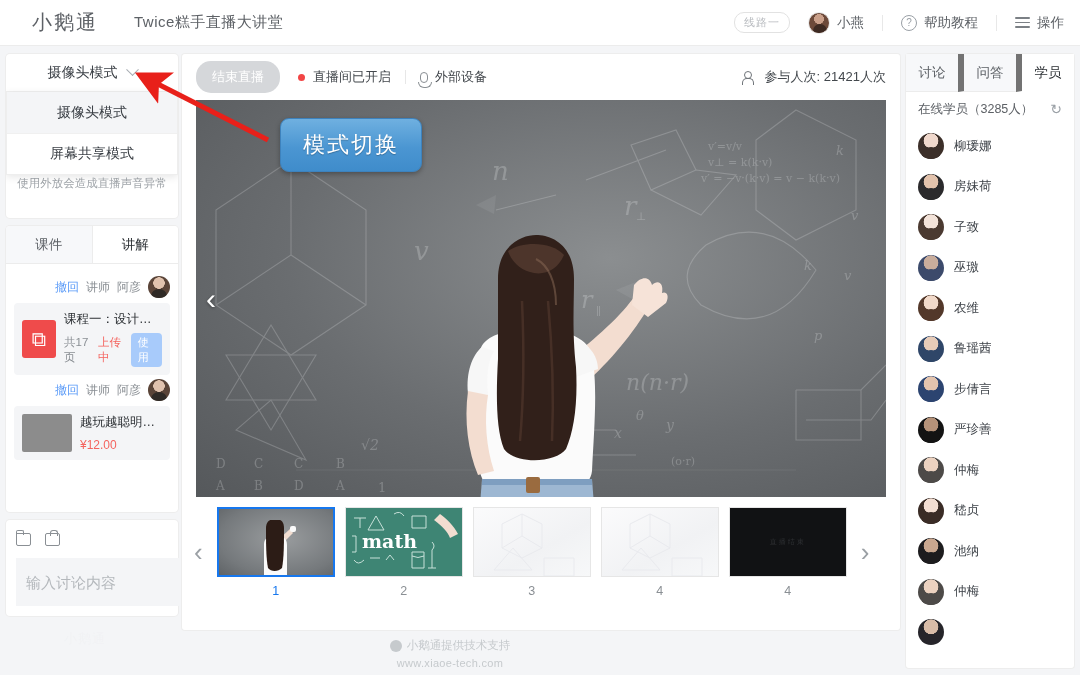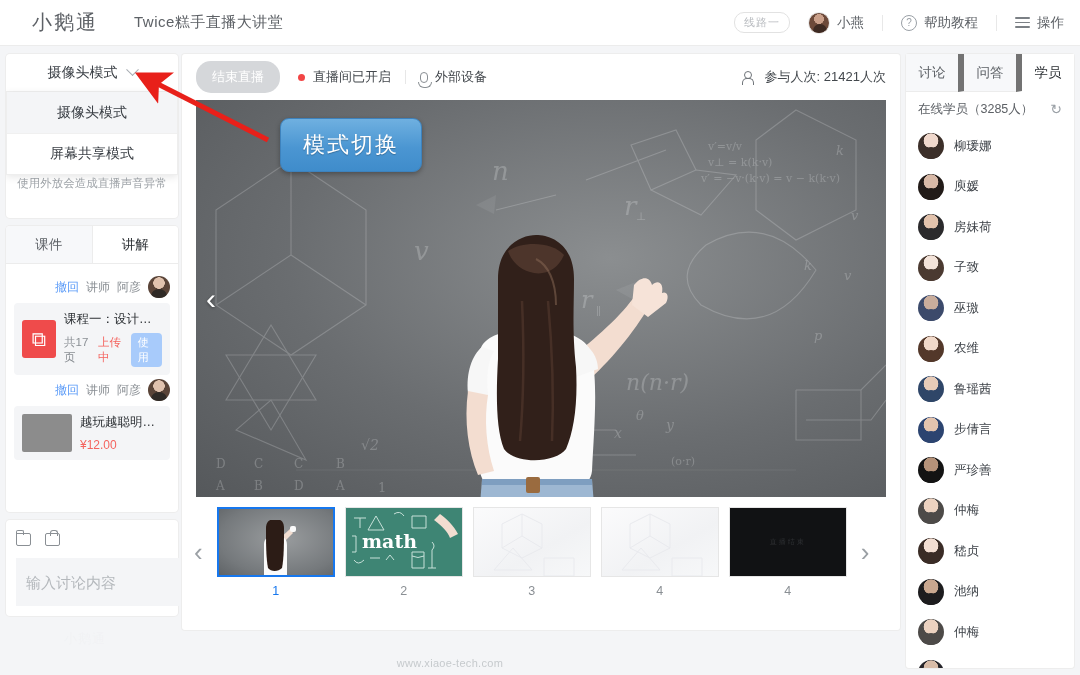--- a/index.html
+++ b/index.html
@@ -468,26 +468,20 @@
       <span class="refresh">↻</span>
     </div>
     <div class="stu-list" id="stu-list">
         <div class="stu">
           <div class="stu-ava" style="background: radial-gradient(circle at 50% 30%, rgb(240, 216, 204) 0px, rgb(240, 216, 204) 32%, rgb(60, 47, 41) 34%, rgb(60, 47, 41) 100%);">
             <div style="position: absolute; left: 4px; top: 14px; width: 18px; height: 16px; border-radius: 50% 50% 0px 0px; background: rgb(60, 47, 41);"></div>
           </div>
           <div class="stu-name">柳瑗娜</div>
         </div>
         <div class="stu">
-          <div class="stu-ava" style="background: radial-gradient(circle at 50% 30%, rgb(216, 185, 167) 0px, rgb(216, 185, 167) 32%, rgb(34, 27, 24) 34%, rgb(34, 27, 24) 100%);">
-            <div style="position: absolute; left: 4px; top: 14px; width: 18px; height: 16px; border-radius: 50% 50% 0px 0px; background: rgb(34, 27, 24);"></div>
-          </div>
-          <div class="stu-name">庾媛</div>
-        </div>
-        <div class="stu">
           <div class="stu-ava" style="background: radial-gradient(circle at 50% 30%, rgb(226, 194, 172) 0px, rgb(226, 194, 172) 32%, rgb(43, 42, 44) 34%, rgb(43, 42, 44) 100%);">
             <div style="position: absolute; left: 4px; top: 14px; width: 18px; height: 16px; border-radius: 50% 50% 0px 0px; background: rgb(43, 42, 44);"></div>
           </div>
           <div class="stu-name">房妹荷</div>
         </div>
         <div class="stu">
           <div class="stu-ava" style="background: radial-gradient(circle at 50% 30%, rgb(243, 227, 217) 0px, rgb(243, 227, 217) 32%, rgb(75, 58, 49) 34%, rgb(75, 58, 49) 100%);">
             <div style="position: absolute; left: 4px; top: 14px; width: 18px; height: 16px; border-radius: 50% 50% 0px 0px; background: rgb(75, 58, 49);"></div>
           </div>
           <div class="stu-name">子致</div>
@@ -547,20 +541,24 @@
           <div class="stu-name">仲梅</div>
         </div>
         <div class="stu">
           <div class="stu-ava" style="background: radial-gradient(circle at 50% 30%, rgb(216, 188, 168) 0px, rgb(216, 188, 168) 32%, rgb(38, 37, 42) 34%, rgb(38, 37, 42) 100%);"></div>
           <div class="stu-name"></div>
         </div>
       </div>
   </div>
 
   <div class="footer">
+    <div class="f1">
+      <span class="f-logo"></span>
+      <span>小鹅通提供技术支持</span>
+    </div>
     <div class="f2">www.xiaoe-tech.com</div>
   </div>
   <div class="wm">小鹅通</div>
 
   <svg class="annot-arrow" viewBox="0 0 1080 675">
     <defs>
       <marker id="ah" markerWidth="7" markerHeight="7" refX="5.4" refY="3.5" orient="auto">
         <path d="M0,0 L7,3.5 L0,7 L1.6,3.5 z" fill="#e8201a"></path>
       </marker>
     </defs>

